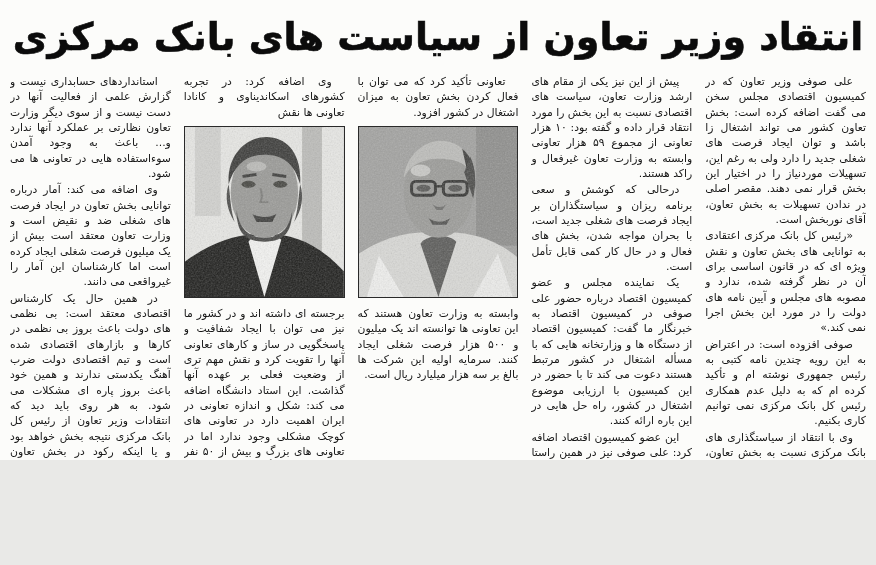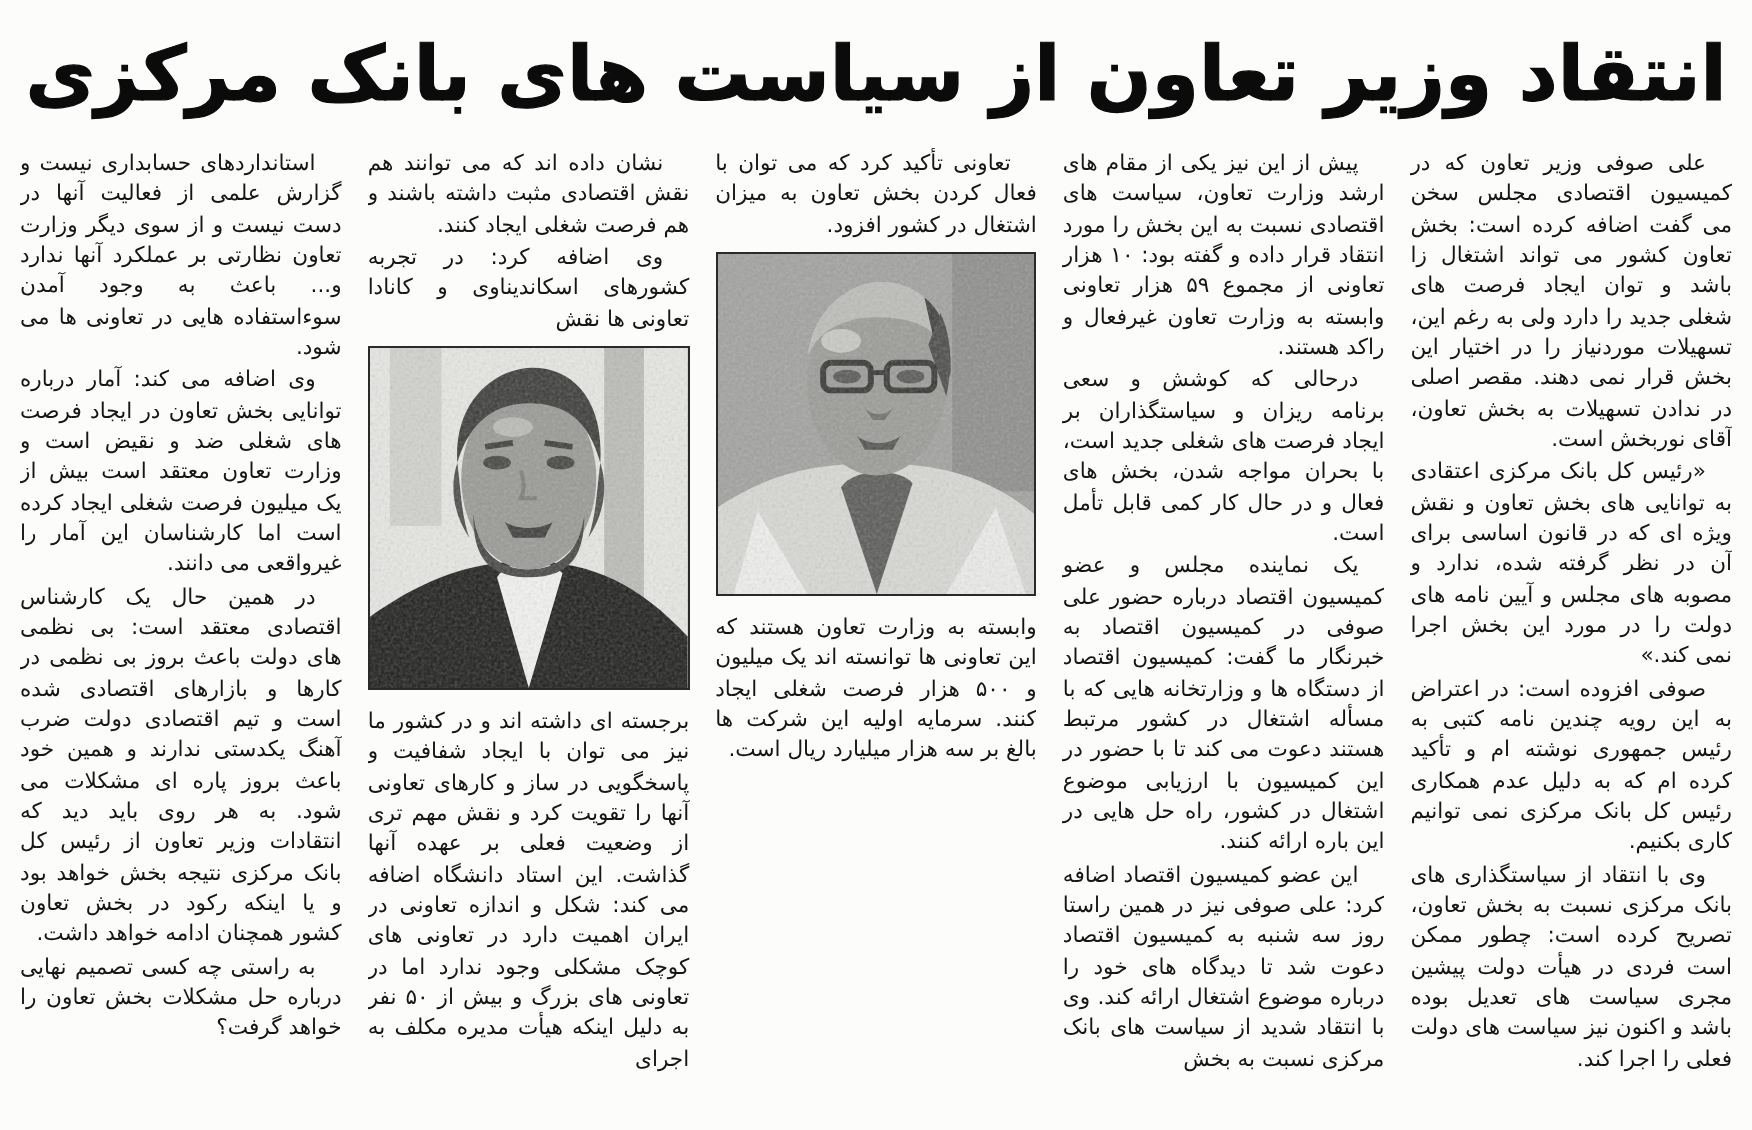--- a/index.html
+++ b/index.html
@@ -1,18 +1,18 @@
 <!DOCTYPE html>
 <html dir="rtl" lang="fa"><head>
 <meta charset="utf-8">
 <style>
   html,body{margin:0;padding:0;background:#e9e9e7;}
   .page{
     position:relative;
-    width:876px;height:565px;
+    width:876px;height:460px;
     background:#fcfcfa;
     overflow:hidden;
     font-family:"DejaVu Sans",sans-serif;
     color:#161616;
   }
   .headline{
     margin:6px 30px 0 30px;
     height:62px;
     display:flex;align-items:center;justify-content:center;
     font-size:38px;
@@ -102,21 +102,20 @@
           <path d="M74,78 C78,82 84,82 88,78 L84,84 L78,84 Z" fill="#6f6f6d"></path>
           <path d="M70,92 C76,97 86,97 92,92 L88,99 L74,99 Z" fill="#525250"></path>
           <ellipse cx="62" cy="44" rx="10" ry="6" fill="#c9c9c6"></ellipse>
           <rect x="0" y="0" width="160" height="172" filter="url(#grainA)" opacity="0.32"></rect>
         </svg>
       </span>
       <p class="cont">وابسته به وزارت تعاون هستند که این تعاونی ها توانسته اند یک میلیون و ۵۰۰ هزار فرصت شغلی ایجاد کنند. سرمایه اولیه این شرکت ها بالغ بر سه هزار میلیارد ریال است.</p>
     </div>
 
     <div class="col">
-      <p>نشان داده اند که می توانند هم نقش اقتصادی مثبت داشته باشند و هم فرصت شغلی ایجاد کنند.</p>
       <p>وی اضافه کرد: در تجربه کشورهای اسکاندیناوی و کانادا تعاونی ها نقش</p>
       <span class="photo">
         <svg viewBox="0 0 160 172" preserveAspectRatio="none">
           <defs>
             <filter id="grainB" x="0" y="0" width="100%" height="100%">
               <feTurbulence type="fractalNoise" baseFrequency="0.65" numOctaves="2" stitchTiles="stitch"></feTurbulence>
               <feColorMatrix type="saturate" values="0"></feColorMatrix>
             </filter>
           </defs>
           <rect x="0" y="0" width="160" height="172" fill="#e8e8e5"></rect>

